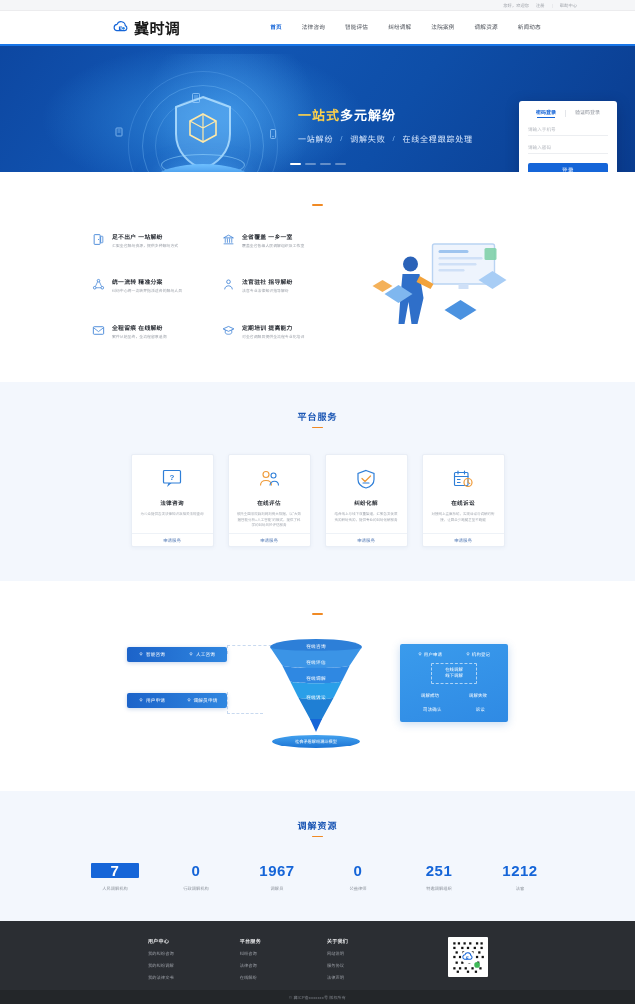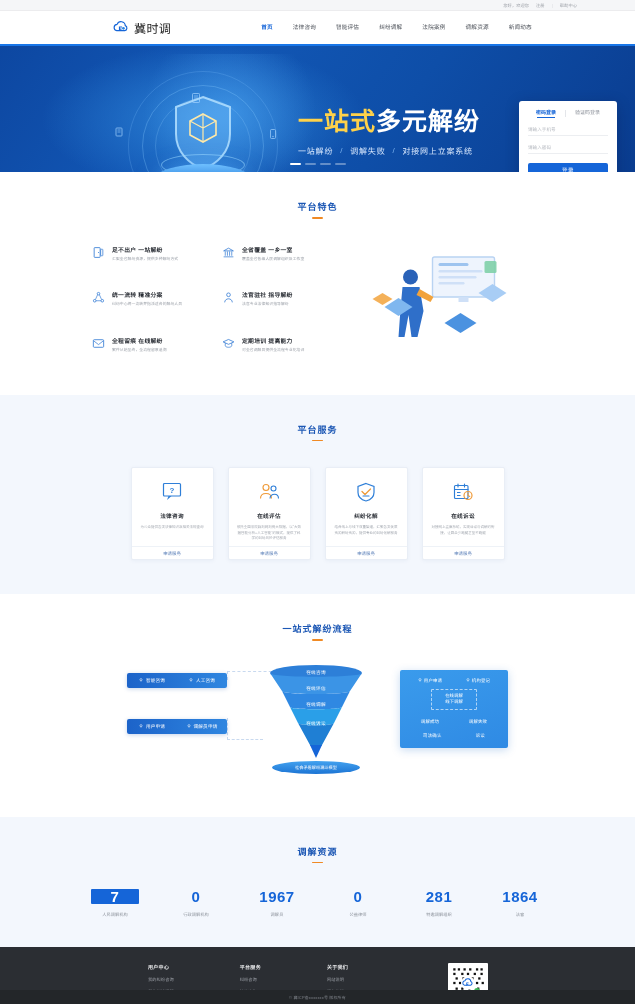--- a/index.html
+++ b/index.html
@@ -20,21 +20,21 @@
 
   
   .header {
     height:33px; background:#fff; display:flex; align-items:center;
     padding:0 0 0 112px; position:relative;
   }
   .brand { display:flex; align-items:center; gap:5px; }
   .brand-logo { width:17px; height:17px; position:relative; }
   .brand-logo svg { width:17px; height:17px; display:block; }
   .brand-name {
-    font-size:12px; font-weight:normal; color:#1a1a1a; letter-spacing:.4px;
+    font-size:15px; font-weight:bold; color:#1a1a1a; letter-spacing:.4px;
   }
   .nav { display:flex; align-items:center; gap:20px; margin-left:90px; }
   .nav-item {
     font-size:5.6px; color:#4a4f57; white-space:nowrap; letter-spacing:.2px;
     position:relative; padding-bottom:2px; cursor:pointer;
   }
   .nav-item.active { color:#1565d8; font-weight:bold; }
 
   
   .hero {
@@ -73,21 +73,21 @@
     position:absolute; left:6px; top:0px; width:84px; height:22px; border-radius:50%;
     border:1.5px solid rgba(160,220,255,.55);
   }
   
   .mini {
     position:absolute; width:12px; height:12px; opacity:.85;
   }
   .mini svg { width:100%; height:100%; }
 
   .hero-text { position:absolute; left:298px; top:63px; }
-  .hero-title { font-size:25px; font-weight:bold; letter-spacing:1px; line-height:1; }
+  .hero-title { font-size:13px; font-weight:bold; letter-spacing:1px; line-height:1; }
   .hero-title .y { color:#ffd24a; }
   .hero-title .w { color:#ffffff; }
   .hero-sub {
     margin-top:11px; font-size:8px; color:#dbeaff; letter-spacing:.8px;
     display:flex; gap:7px; align-items:center;
   }
   .hero-sub .slash { color:#7fb5f0; }
   .dots {
     position:absolute; left:290px; bottom:7px; display:flex; gap:4px; align-items:center;
   }
@@ -324,21 +324,21 @@
 
   <div class="hero-text">
     <div class="hero-title">
       <span class="y">一站式</span><span class="w">多元解纷</span>
     </div>
     <div class="hero-sub">
       <span>一站解纷</span>
       <span class="slash">/</span>
       <span>调解失败</span>
       <span class="slash">/</span>
-      <span>对接网上立案系统</span>
+      <span>在线全程跟踪处理</span>
     </div>
   </div>
 
   <div class="dots">
     <span class="dot on"></span>
     <span class="dot"></span>
     <span class="dot"></span>
     <span class="dot"></span>
   </div>
 
@@ -350,21 +350,20 @@
     </div>
     <div class="login-field">请输入手机号</div>
     <div class="login-field">请输入密码</div>
     <div class="login-btn">登录</div>
 
   </div>
 </div>
 
 <section class="features">
   <div class="sec-title">
-    <h2>平台特色</h2>
     <div class="bar"></div>
   </div>
   <div class="feat-body">
     <div class="feat-grid">
 
       <div class="feat">
         <span class="feat-ico">
           <svg viewBox="0 0 24 24">
               <rect x="4" y="3" width="11" height="18" rx="1" fill="none" stroke="#3a7fd5" stroke-width="1.6"></rect>
               <rect x="16" y="6" width="4" height="12" rx="1" fill="none" stroke="#3a7fd5" stroke-width="1.4"></rect>
@@ -525,21 +524,20 @@
       </span>
       <h4>在线诉讼</h4>
       <p>对接网上立案系统，实现诉讼与调解的衔接，让群众少跑腿甚至不跑腿</p>
       <div class="card-btn">申请服务</div>
     </div>
   </div>
 </section>
 
 <section class="process">
   <div class="sec-title">
-    <h2>一站式解纷流程</h2>
     <div class="bar"></div>
   </div>
 
   <div class="flow">
     <div class="connector conn1"></div>
     <div class="connector conn2"></div>
 
     <div class="tag-row a">
       <div class="tag">
         <span class="pin">
@@ -654,25 +652,25 @@
     </div>
     <div class="stat">
       <div class="num">1967</div>
       <div class="lbl">调解员</div>
     </div>
     <div class="stat">
       <div class="num">0</div>
       <div class="lbl">公益律师</div>
     </div>
     <div class="stat">
-      <div class="num">281</div>
+      <div class="num">251</div>
       <div class="lbl">特邀调解组织</div>
     </div>
     <div class="stat">
-      <div class="num">1864</div>
+      <div class="num">1212</div>
       <div class="lbl">法官</div>
     </div>
   </div>
 </section>
 
 <footer class="footer">
   <div class="fcol">
     <h5>用户中心</h5>
     <a>我的纠纷咨询</a>
     <a>我的纠纷调解</a>

